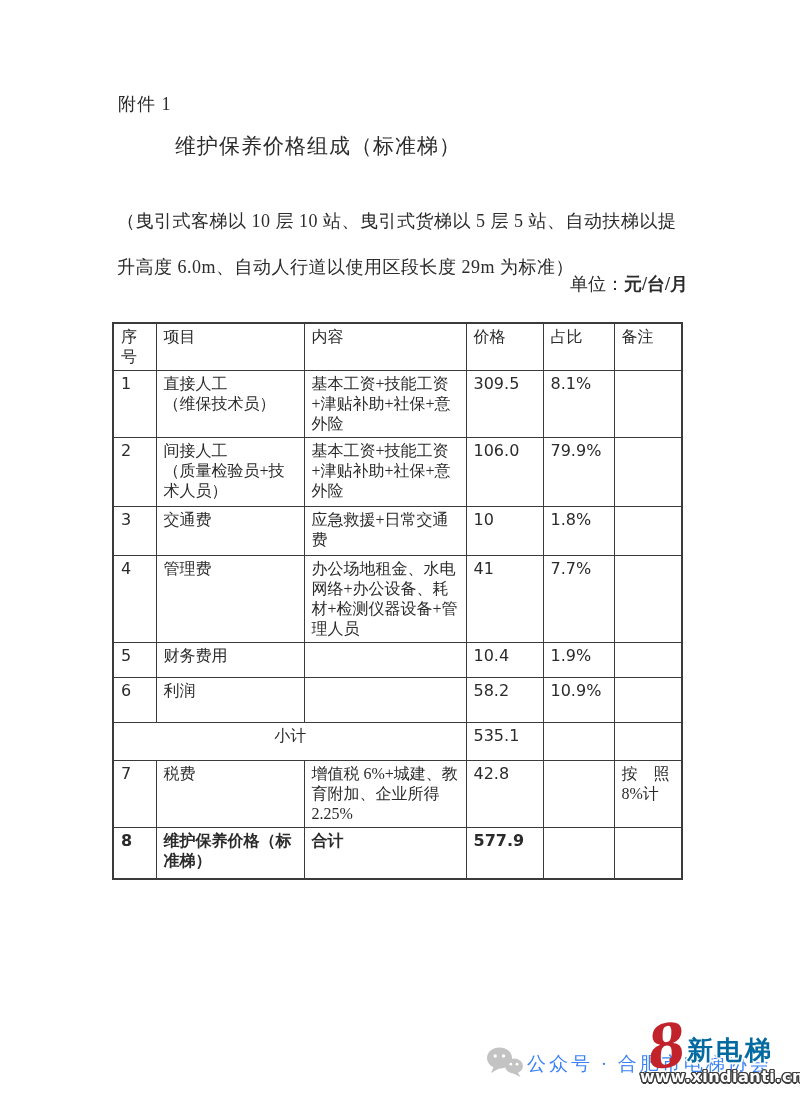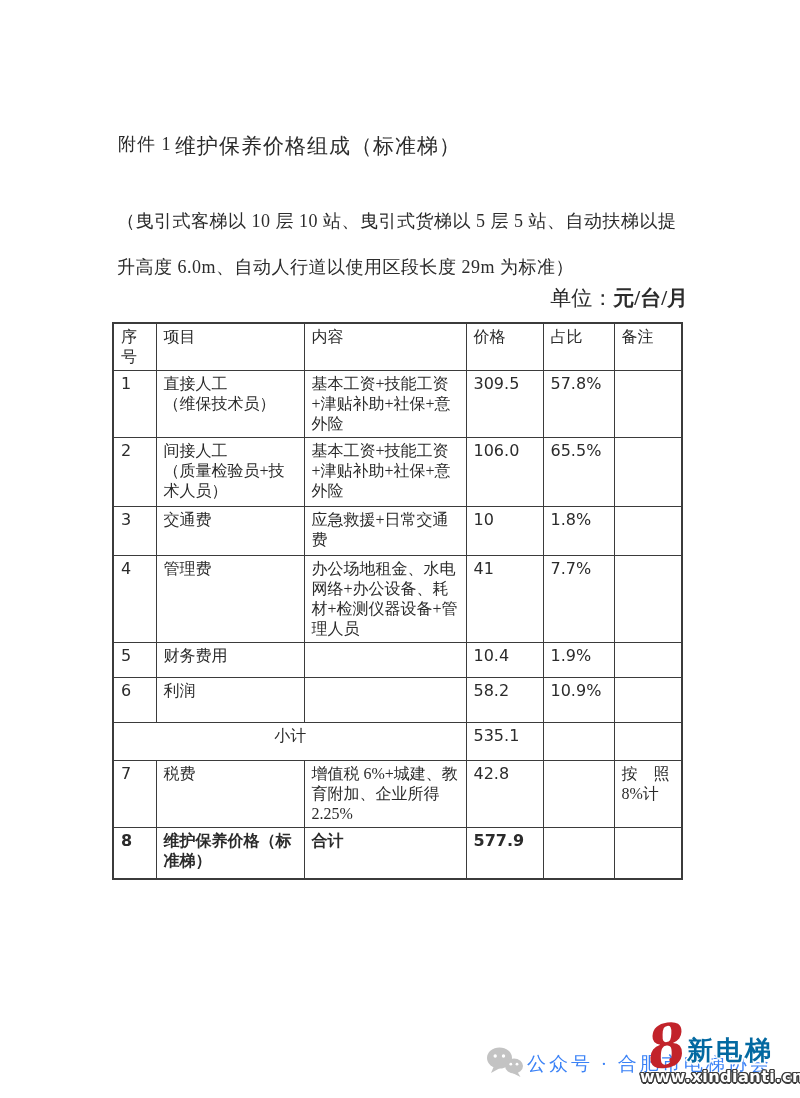--- a/index.html
+++ b/index.html
@@ -6,30 +6,30 @@
   body {
     width:800px; height:1098px;
     background:#ffffff;
     position:relative;
     overflow:hidden;
     font-family:"Liberation Serif","DejaVu Serif",serif;
     color:#2b2b2b;
   }
   .attachment {
     position:absolute; left:118px; top:92px;
-    font-size:18px; letter-spacing:1px;margin-top:40px;
+    font-size:18px; letter-spacing:1px;
   }
   .doc-title {
     position:absolute; left:0; top:132px; width:636px;
     text-align:center; font-size:21px; font-weight:400; margin:0;
     letter-spacing:1px;
   }
   .intro { position:absolute; left:117px; top:198px; width:580px; font-size:18px; }
   .intro-line { line-height:46px; white-space:nowrap; letter-spacing:0.5px; }
-  .unit-note { position:absolute; right:112px; top:284px; font-size:21px; }
+  .unit-note { position:absolute; right:112px; top:272px; font-size:18px; }
   .unit-note .value { font-weight:700; }
 
   table.price {
     position:absolute; left:112px; top:322px; width:569px;
     border-collapse:collapse; table-layout:fixed;
     border:2px solid #3b3b3b;
   }
   .price td, .price th {
     border:1px solid #3b3b3b;
     vertical-align:top;
@@ -130,30 +130,30 @@
         <th>备注</th>
       </tr>
     </thead>
     <tbody>
       <tr class="r1">
         <td class="num">1</td>
         <td class="cell-item">直接人工
 （维保技术员）</td>
         <td>基本工资+技能工资+津贴补助+社保+意外险</td>
         <td class="num">309.5</td>
-        <td class="num">57.8%</td>
+        <td class="num">8.1%</td>
         <td class="cell-note"></td>
       </tr>
       <tr class="r2">
         <td class="num">2</td>
         <td class="cell-item">间接人工
 （质量检验员+技术人员）</td>
         <td>基本工资+技能工资+津贴补助+社保+意外险</td>
         <td class="num">106.0</td>
-        <td class="num">65.5%</td>
+        <td class="num">79.9%</td>
         <td class="cell-note"></td>
       </tr>
       <tr class="r3">
         <td class="num">3</td>
         <td class="cell-item">交通费</td>
         <td>应急救援+日常交通费</td>
         <td class="num">10</td>
         <td class="num">1.8%</td>
         <td class="cell-note"></td>
       </tr>

